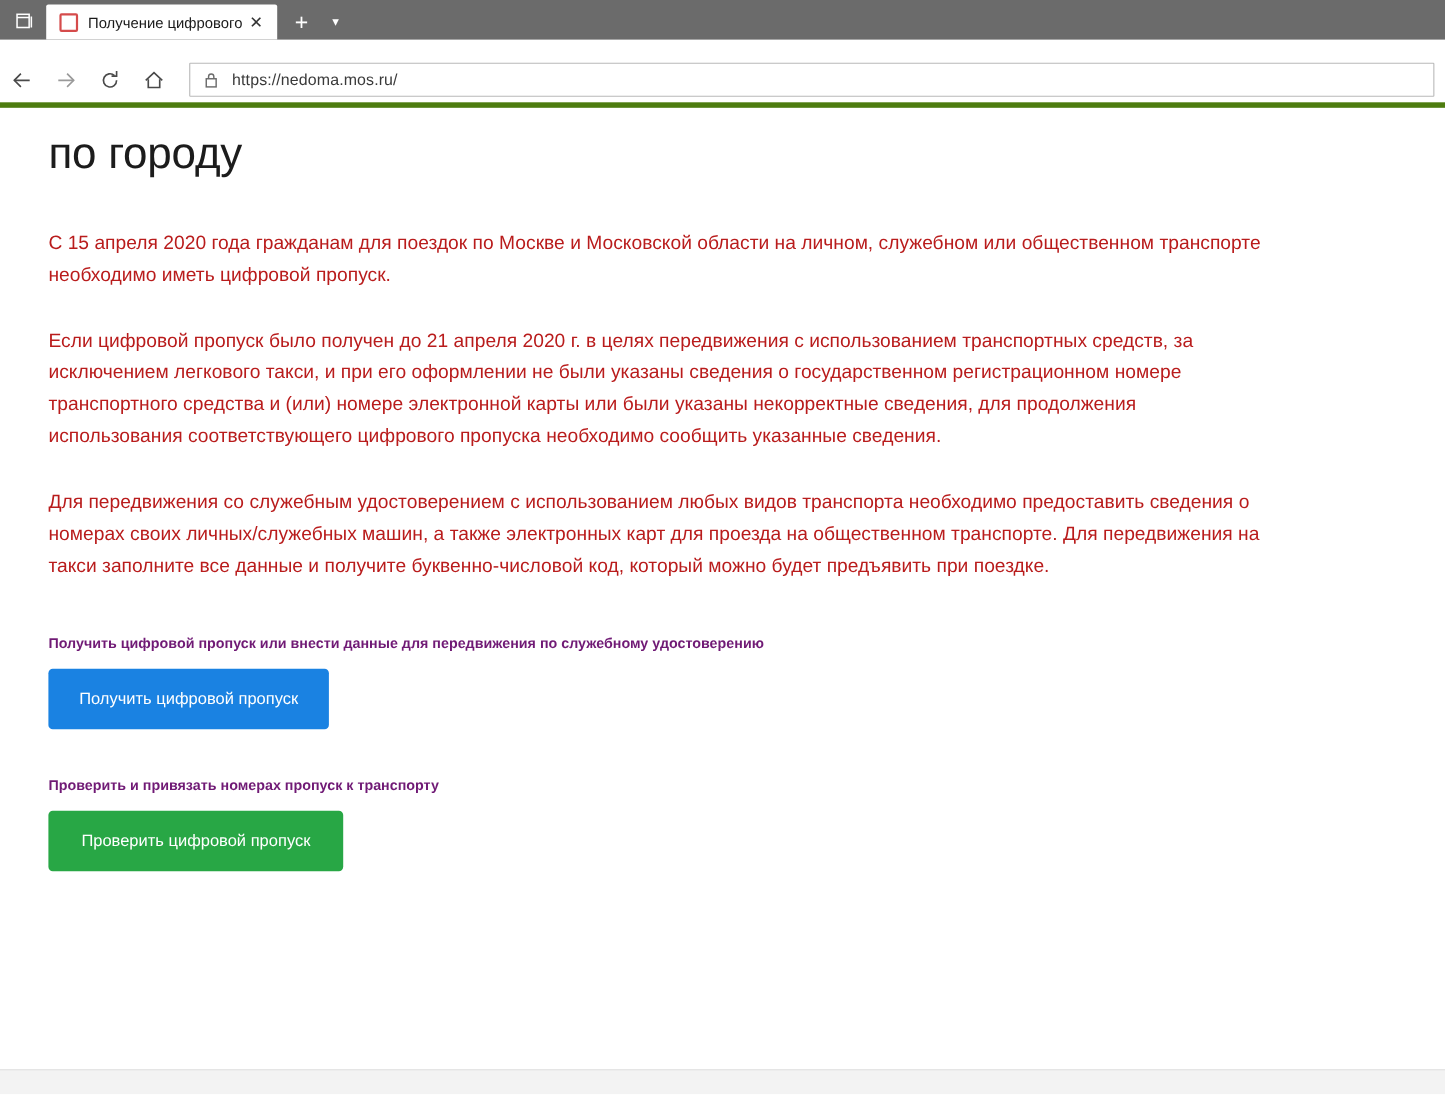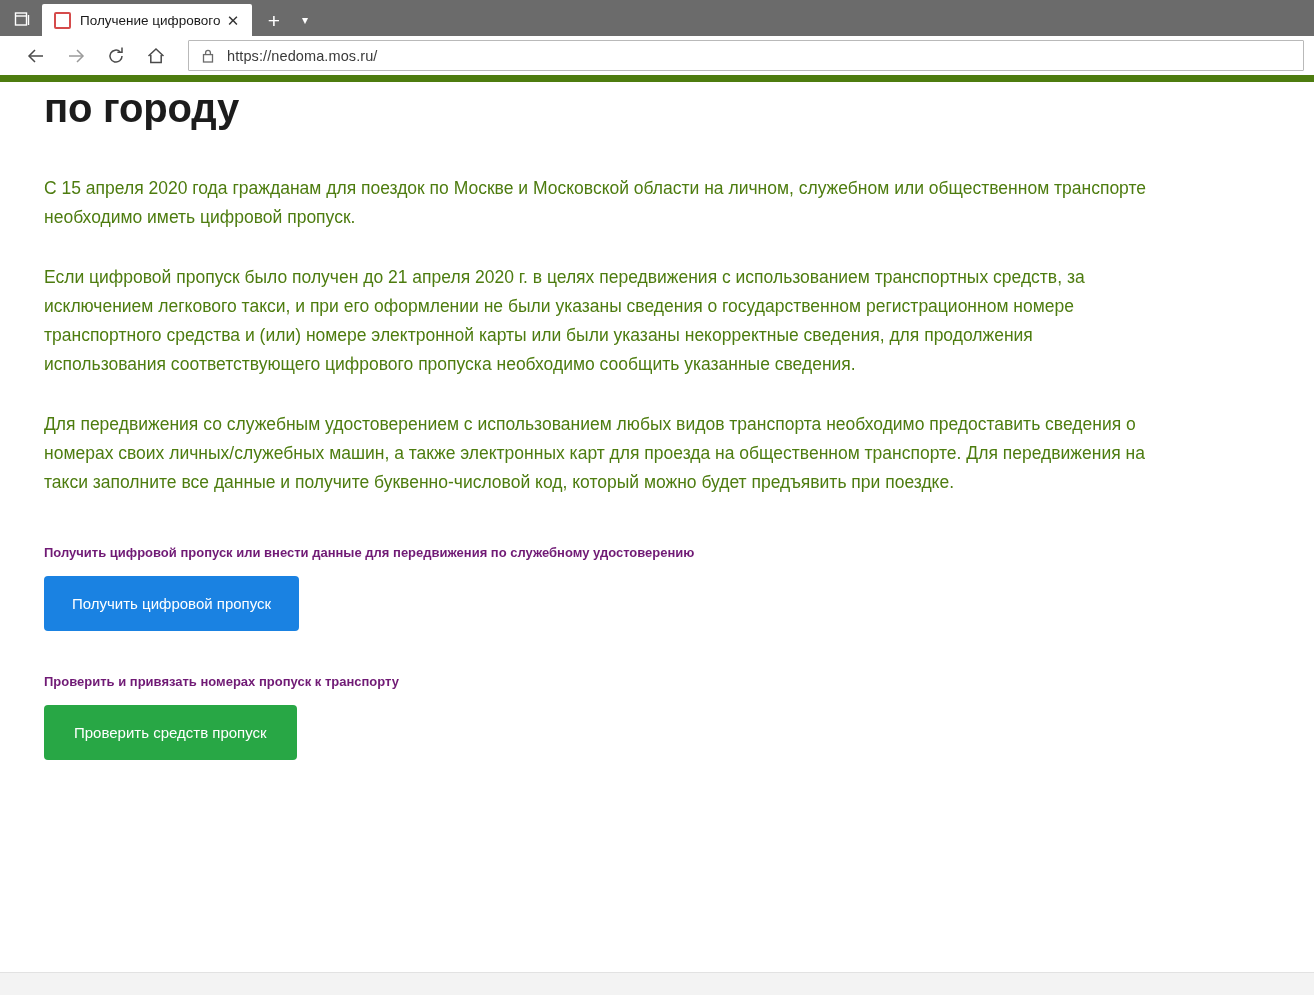--- a/index.html
+++ b/index.html
@@ -15,20 +15,21 @@
     color: #1a1a1a;
   }
 
   
   .browser {
     width: 1314px;
     height: 995px;
     display: flex;
     flex-direction: column;
     background: #ffffff;
+    gap: 16px;
   }
 
   .titlebar {
     height: 36px;
     background: #6b6b6b;
     display: flex;
     align-items: flex-end;
     position: relative;
   }
   .tabstrip {
@@ -114,22 +115,22 @@
     justify-content: center;
     color: #ffffff;
     font-size: 12px;
   }
 
   .toolbar {
     height: 46px;
     background: #ffffff;
     display: flex;
     align-items: center;
-    padding: 0 10px 0 16px;
-    border-bottom: 7px solid #4d7c0f;
+    padding: 0 10px 0 0;
+    border-bottom: 5px solid #4d7c0f;
     box-sizing: border-box;
   }
   .nav-btn {
     width: 40px;
     height: 40px;
     display: flex;
     align-items: center;
     justify-content: center;
     color: #4a4a4a;
   }
@@ -165,31 +166,31 @@
     overflow: hidden;
     background: #ffffff;
     position: relative;
   }
   .content {
     padding: 0 44px;
     box-sizing: border-box;
   }
   h1.title {
     font-size: 40px;
-    font-weight: bold;
+    font-weight: normal;
     margin: 0;
     padding-top: 4px;
     line-height: 1.1;
     color: #1c1c1c;
     letter-spacing: -0.2px;
   }
   p.para {
     font-size: 17.5px;
     line-height: 29px;
-    color: #4d7c0f;
+    color: #b91c1c;
     margin: 31px 0 0 0;
     max-width: 1110px;
   }
   p.para.first { margin-top: 44px; }
 
   h2.subhead {
     font-size: 13px;
     font-weight: bold;
     color: #701a75;
     margin: 48px 0 0 0;
@@ -311,20 +312,20 @@
       <h1 class="title">по городу</h1>
 
       <p class="para first">С 15 апреля 2020 года гражданам для поездок по Москве и Московской области на личном, служебном или общественном транспорте необходимо иметь цифровой пропуск.</p>
       <p class="para">Если цифровой пропуск было получен до 21 апреля 2020 г. в целях передвижения с использованием транспортных средств, за исключением легкового такси, и при его оформлении не были указаны сведения о государственном регистрационном номере транспортного средства и (или) номере электронной карты или были указаны некорректные сведения, для продолжения использования соответствующего цифрового пропуска необходимо сообщить указанные сведения.</p>
       <p class="para">Для передвижения со служебным удостоверением с использованием любых видов транспорта необходимо предоставить сведения о номерах своих личных/служебных машин, а также электронных карт для проезда на общественном транспорте. Для передвижения на такси заполните все данные и получите буквенно-числовой код, который можно будет предъявить при поездке.</p>
 
       <h2 class="subhead">Получить цифровой пропуск или внести данные для передвижения по служебному удостоверению</h2>
       <button class="btn btn-primary" style="background: rgb(26, 130, 226);">Получить цифровой пропуск</button>
 
       <h2 class="subhead second">Проверить и привязать номерах пропуск к транспорту</h2>
-      <button class="btn btn-success" style="background: rgb(40, 167, 69);">Проверить средств пропуск</button>
+      <button class="btn btn-success" style="background: rgb(40, 167, 69);">Проверить цифровой пропуск</button>
 
 
     </div>
     <div class="page-bottom-bar"></div>
   </div>
 
 </div>
 
 </body></html>

